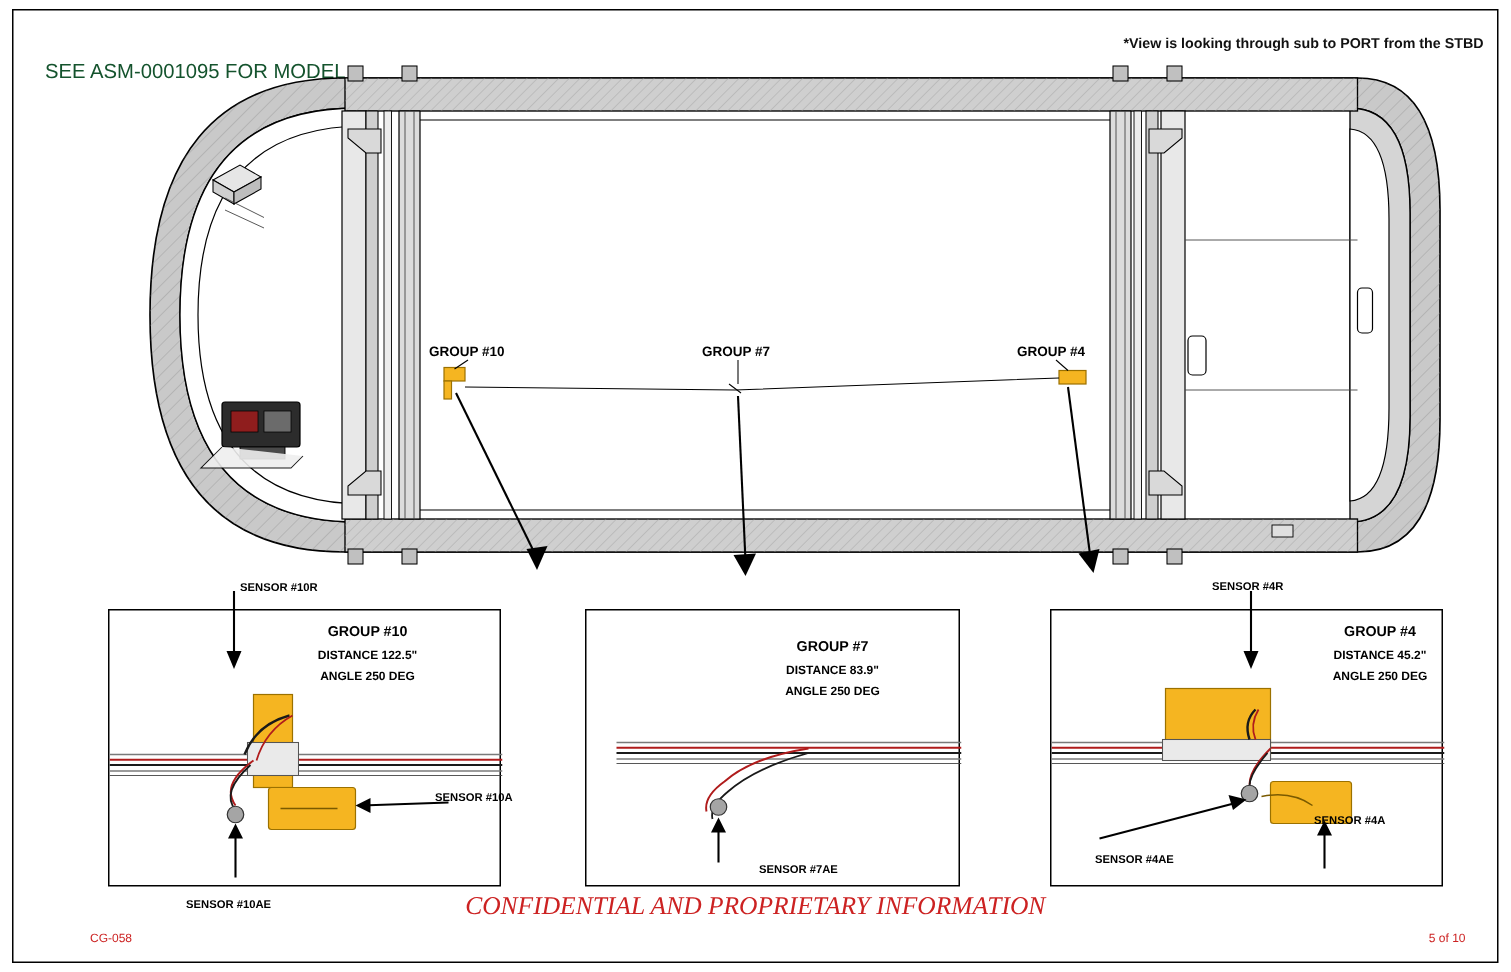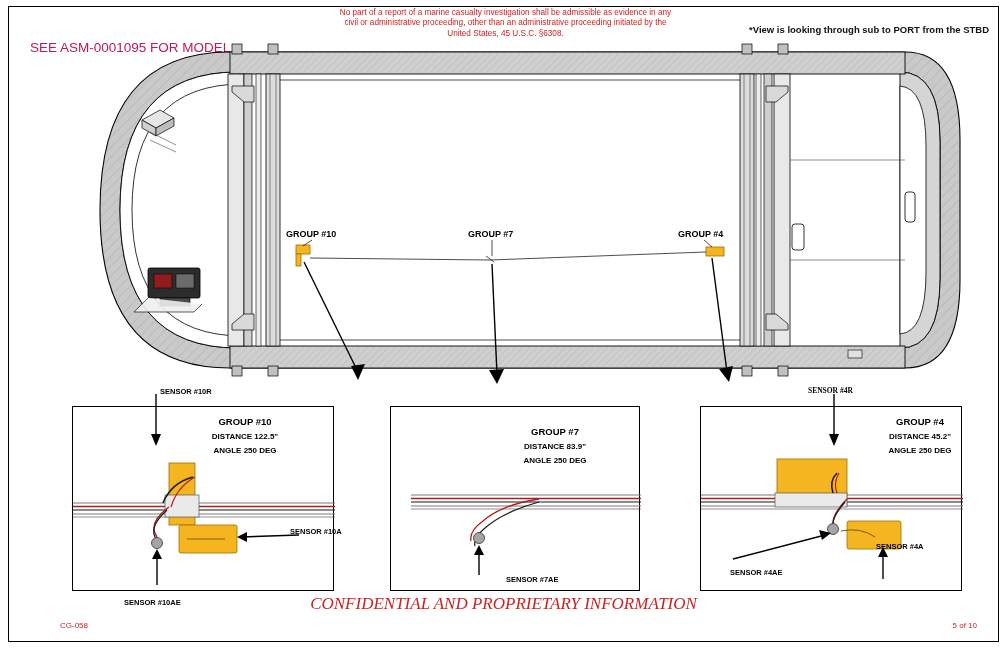--- a/index.html
+++ b/index.html
@@ -1,21 +1,21 @@
 <!DOCTYPE html>
 <html><head>
 <meta charset="utf-8">
 <style>
   html,body{margin:0;padding:0;background:#ffffff;}
   body{width:1007px;height:648px;position:relative;font-family:"Liberation Sans",sans-serif;overflow:hidden;}
   #sheet{position:absolute;left:0;top:0;width:1007px;height:648px;background:#fff;}
   .border-frame{position:absolute;left:8px;top:6px;width:991px;height:636px;border:1px solid #000;box-sizing:border-box;}
   .txt{position:absolute;white-space:pre;}
   .title1{left:30px;top:22px;font-size:13.5px;color:#111;letter-spacing:.1px;}
-  .title2{left:30px;top:40px;font-size:13.5px;color:#be185d;}
+  .title2{left:30px;top:40px;font-size:13.5px;color:#14532d;}
   .disclaimer{left:333px;top:8px;width:345px;font-size:8.2px;color:#d11d1d;text-align:center;line-height:1.25;white-space:normal;}
   .viewnote{right:18px;top:24px;font-size:9.5px;font-weight:bold;color:#111;}
   .confidential{left:0;right:0;top:594px;text-align:center;font-size:17px;color:#cc2222;font-family:"Liberation Serif",serif;white-space:pre;font-style:italic;}
   .footer-center{left:0;right:0;top:621px;text-align:center;font-size:7.5px;color:#cc2222;}
   .footer-left{left:60px;top:621px;font-size:8px;color:#cc2222;}
   .footer-right{right:30px;top:621px;font-size:8px;color:#cc2222;}
 
   .lbl{position:absolute;font-size:9px;font-weight:bold;color:#000;white-space:pre;}
   .lbl-sm{position:absolute;font-size:7.5px;font-weight:bold;color:#000;white-space:pre;}
   .grp-title{position:absolute;font-size:9.5px;font-weight:bold;color:#000;white-space:pre;text-align:center;}
@@ -34,21 +34,20 @@
   .sensorball{fill:#a5a5a5;stroke:#333;stroke-width:.8;}
 </style>
 </head>
 <body>
 
 <div id="sheet">
 
   <div class="border-frame"></div>
 
   <div class="txt title2">SEE ASM-0001095 FOR MODEL</div>
-  <div class="txt disclaimer">No part of a report of a marine casualty investigation shall be admissible as evidence in any civil or administrative proceeding, other than an administrative proceeding initiated by the United States, 45 U.S.C. §6308.</div>
   <div class="txt viewnote">*View is looking through sub to PORT from the STBD</div>
 
   <svg width="1007" height="648">
     <defs>
       <pattern id="hatch" width="7" height="7" patternUnits="userSpaceOnUse" patternTransform="rotate(45)">
         <line x1="0" y1="0" x2="0" y2="7" stroke="#8a8a8a" stroke-width="0.8"></line>
       </pattern>
       <pattern id="hatch2" width="5" height="5" patternUnits="userSpaceOnUse" patternTransform="rotate(45)">
         <line x1="0" y1="0" x2="0" y2="5" stroke="#9a9a9a" stroke-width="0.7"></line>
       </pattern>
@@ -239,21 +238,21 @@
       <polygon points="130,126 118,123 121,133" fill="#000"></polygon>
 
       <path d="M 182,172 L 182,144" class="arrow" stroke-width="1.2"></path>
       <polygon points="182,140 177,150 187,150" fill="#000"></polygon>
     </svg>
   </div>
   <div class="grp-title" style="left:860px;top:416px;width:120px;">GROUP #4</div>
   <div class="grp-sub" style="left:860px;top:432px;width:120px;">DISTANCE 45.2"</div>
   <div class="grp-sub" style="left:860px;top:446px;width:120px;">ANGLE 250 DEG</div>
 
-  <div class="lbl-sm" style="left:808px;top:386px;font-family:Liberation Serif, serif;">SENSOR #4R</div>
+  <div class="lbl-sm" style="left:808px;top:386px;">SENSOR #4R</div>
   <div class="lbl-sm" style="left:876px;top:542px;">SENSOR #4A</div>
   <div class="lbl-sm" style="left:730px;top:568px;">SENSOR #4AE</div>
 
   <svg width="1007" height="648" style="pointer-events:none;">
     <path d="M 834,394 L 834,440" class="arrow" stroke-width="1.2"></path>
     <polygon points="834,446 829,434 839,434" fill="#000"></polygon>
   </svg>
 
   <div class="txt confidential">CONFIDENTIAL AND PROPRIETARY INFORMATION</div>
   <div class="txt footer-left">CG-058</div>

